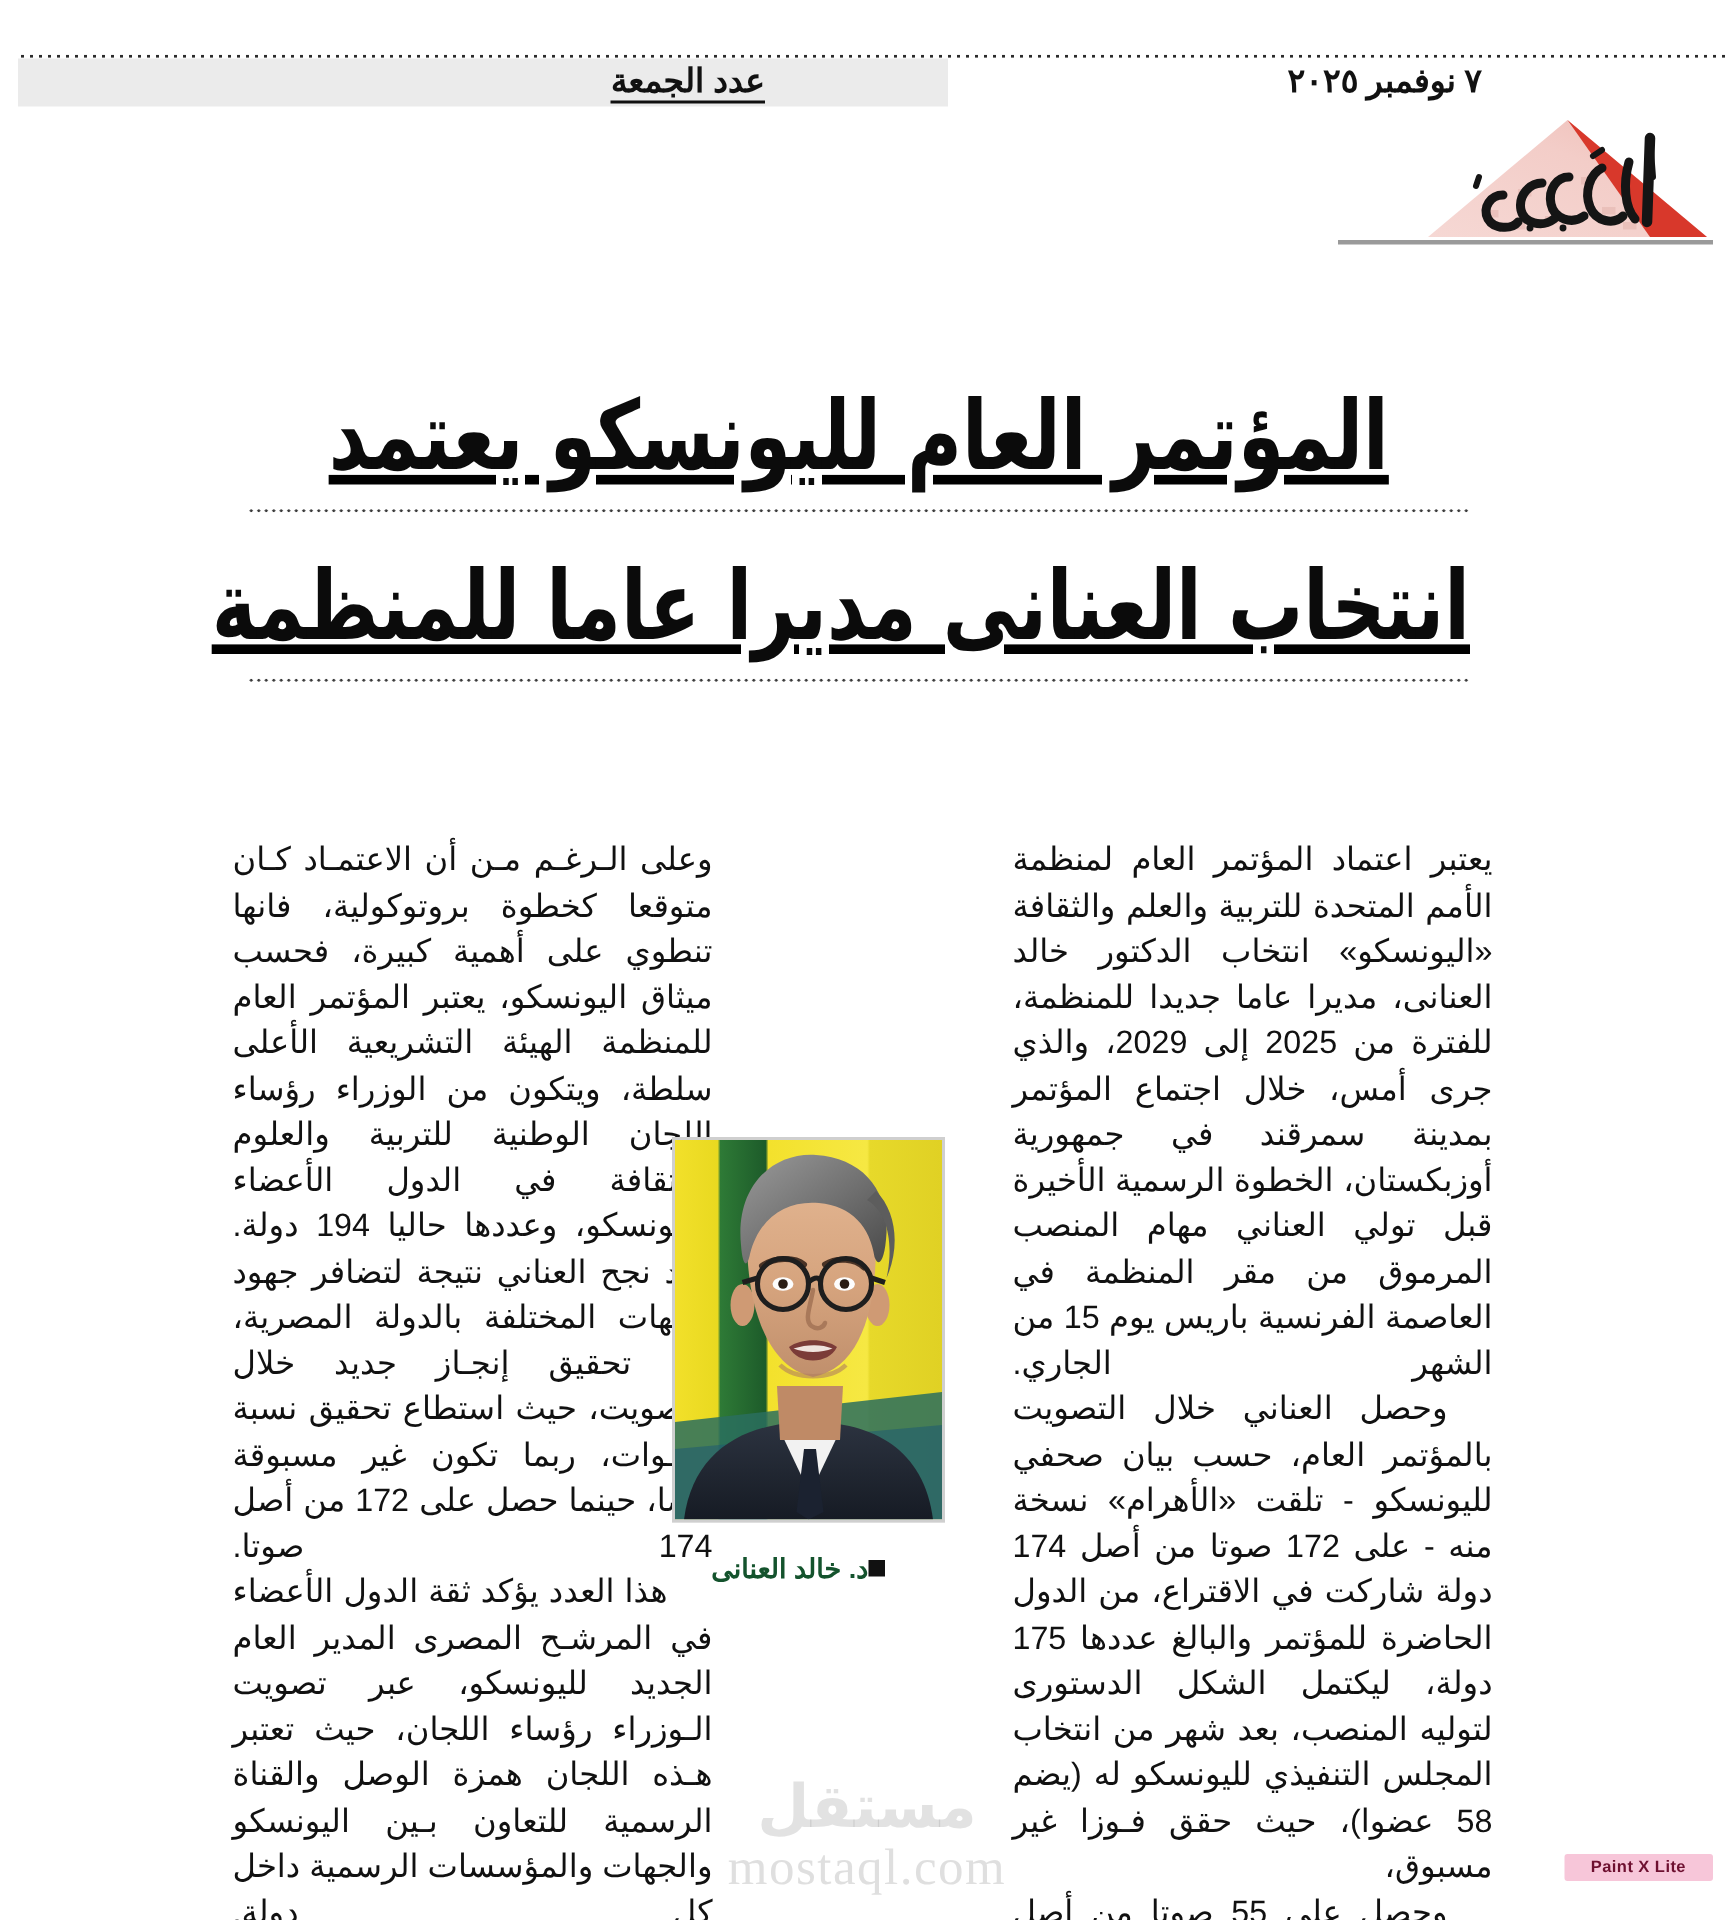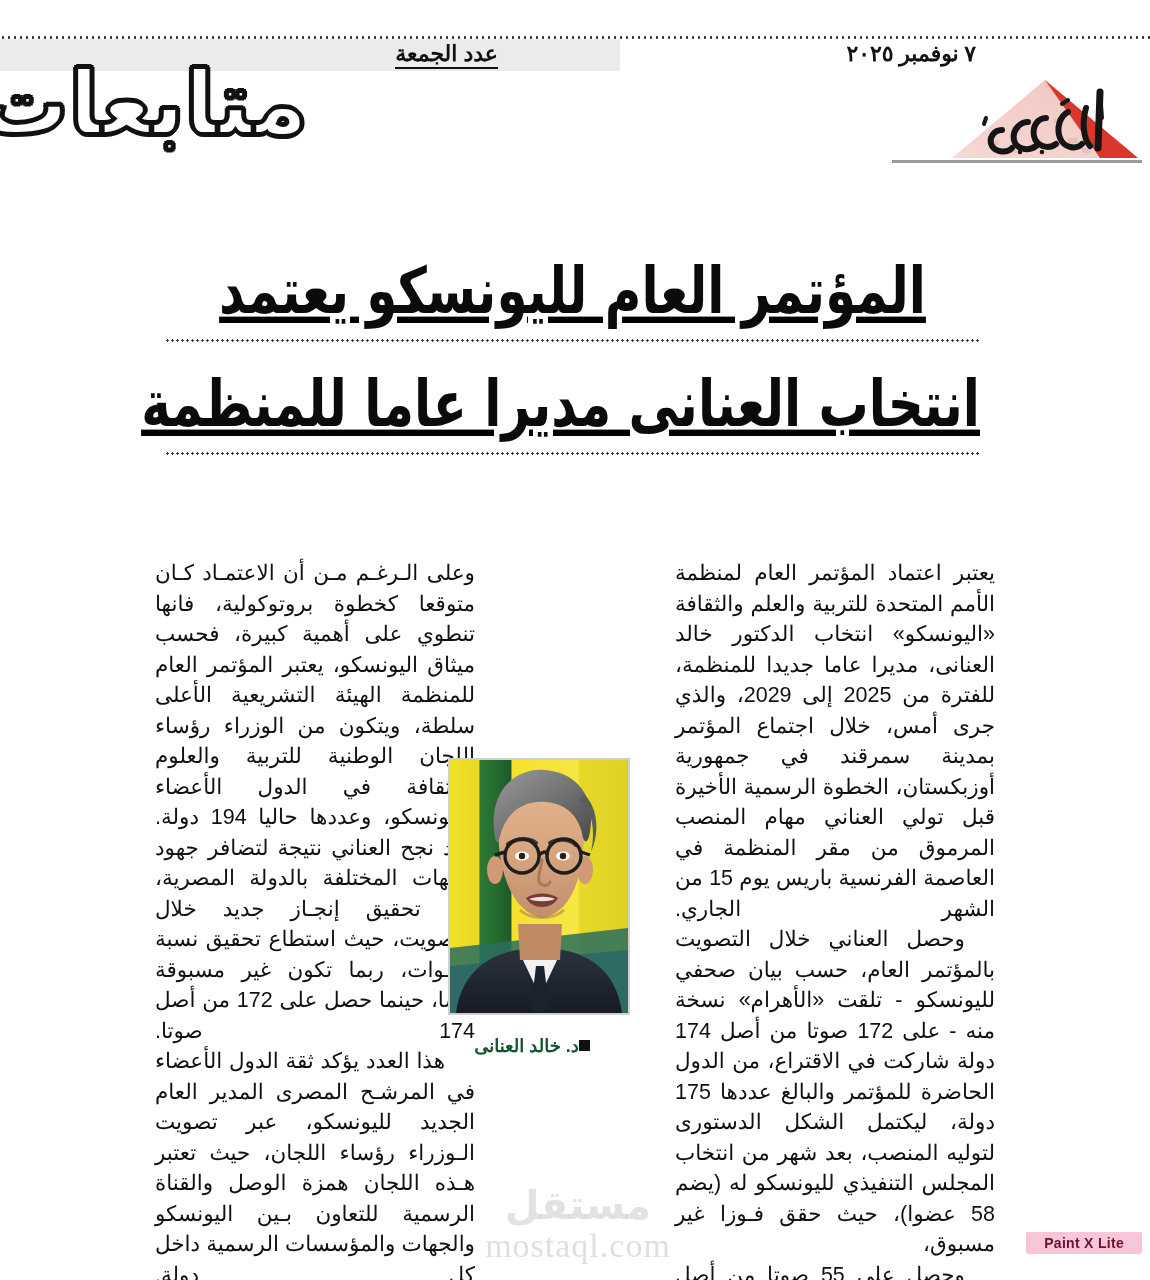--- a/index.html
+++ b/index.html
@@ -19,21 +19,21 @@
   
   .page {
     position: absolute; inset: 0;
     background: #fff;
     padding: 0;
   }
 
   
   .top-bar {
     position: absolute;
-    left: 0; top: 36px;
+    left: 12px; top: 36px;
     width: 996px; height: 38px;
   }
   .dotted-rule {
     position: absolute;
     left: 0; top: 0;
     width: 1150px;
     height: 3px;
     background-image: radial-gradient(circle, #2b2b2b 1.1px, transparent 1.2px);
     background-size: 6px 3px;
     background-repeat: repeat-x;
@@ -227,21 +227,21 @@
     letter-spacing: 1px;
   }
 
   
   .pink-badge {
     position: absolute;
     right: 8px; bottom: 26px;
     background: #f7c6d9;
     color: #6e1030;
     font-family: "Liberation Sans", sans-serif;
-    font-size: 14px;
+    font-size: 11px;
     font-weight: 700;
     padding: 3px 18px;
     border-radius: 2px;
     letter-spacing: 0.3px;
     white-space: nowrap;
     direction: ltr;
   }
 </style>
 </head>
 <body>
@@ -292,21 +292,20 @@
       </g>
       <g fill="#151515">
         <circle cx="50" cy="74" r="2.3"></circle>
         <circle cx="70" cy="74" r="2.3"></circle>
         <circle cx="92" cy="74" r="2.3"></circle>
       </g>
     </svg>
   </div>
   <div class="logo-baseline"></div>
 
-  <div class="section-title">متابعات</div>
 
   <div class="headline-block">
     <div class="headline-line">المؤتمر العام لليونسكو يعتمد</div>
     <div class="hl-rule"></div>
     <div class="hl-gap"></div>
     <div class="headline-line">انتخاب العنانى مديرا عاما للمنظمة</div>
     <div class="hl-rule"></div>
   </div>
 
 

